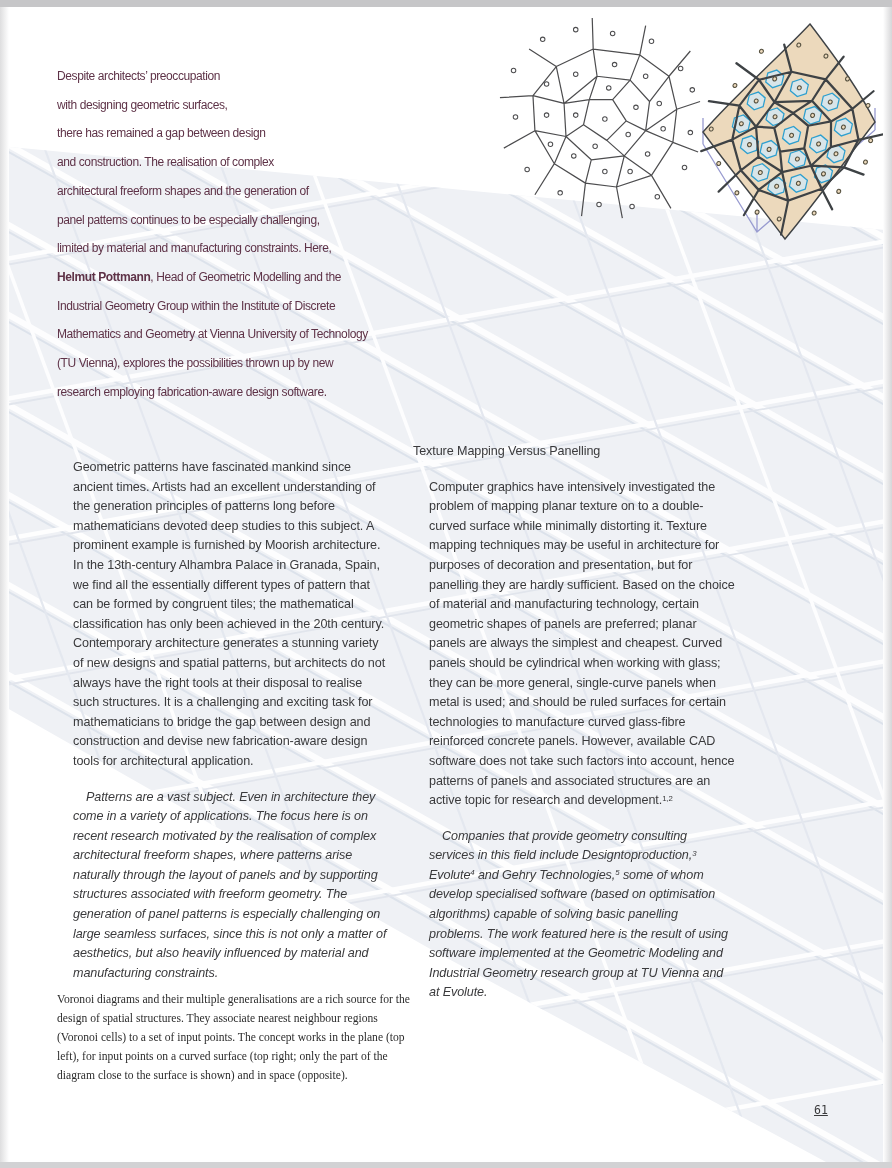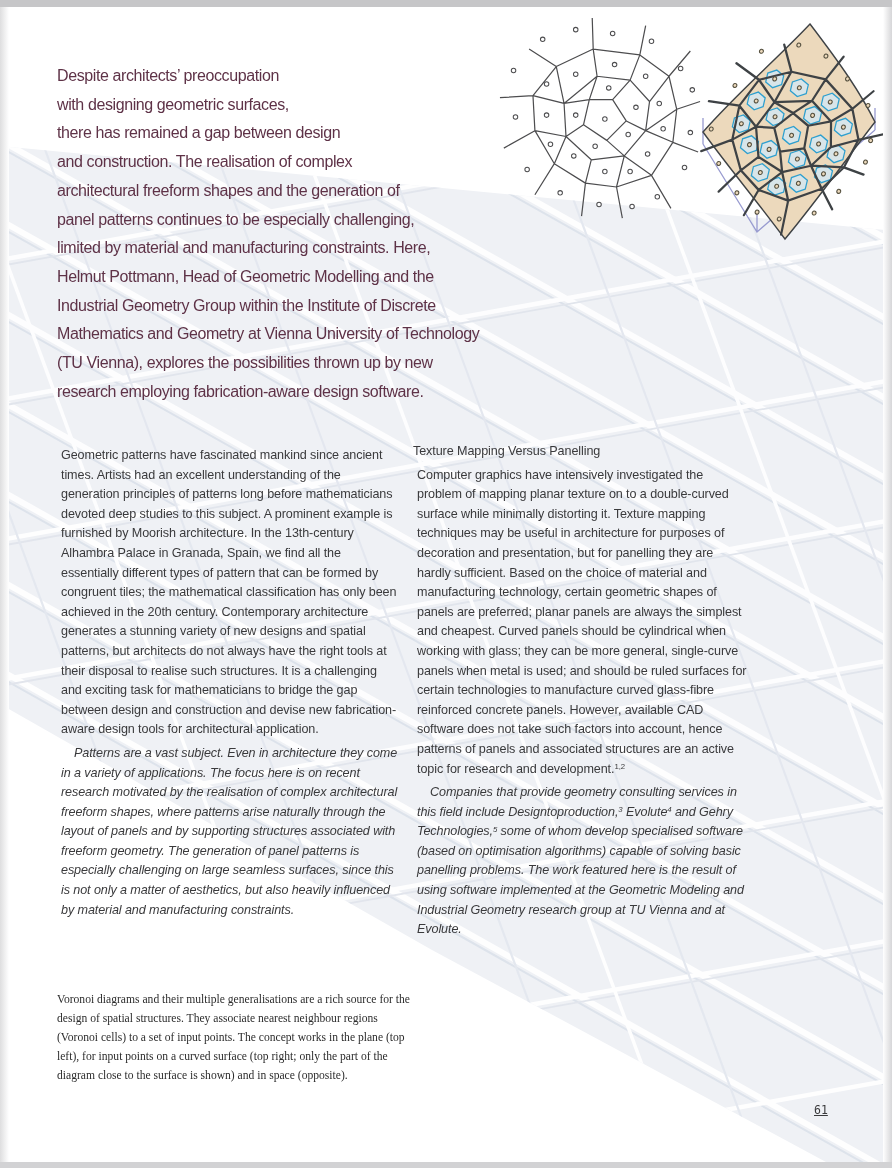--- a/index.html
+++ b/index.html
@@ -12,34 +12,34 @@
   .edge{position:absolute; z-index:9;}
   .edge-top{left:0;top:0;width:892px;height:7px;background:#c6c6c8;}
   .edge-left{left:0;top:7px;width:9px;height:1155px;background:linear-gradient(to right,#dededf,#ffffff);}
   .edge-right{right:0;top:7px;width:9px;height:1155px;background:linear-gradient(to left,#d6d6d8,#ffffff);}
   .edge-bottom{left:0;bottom:0;width:892px;height:6px;background:#d2d2d4;}
 
   .watermark{position:absolute;left:0;top:0;z-index:0;}
 
   .intro{
     position:absolute; left:57px; top:62px; width:600px; z-index:2;
-    font-size:16px; line-height:28.7px; letter-spacing:-0.4px;
+    font-size:12px; line-height:28.7px; letter-spacing:-0.4px;
     color:#5e3247;
   }
-  .intro .b{font-weight:normal;}
+  .intro .b{font-weight:bold;}
 
   .fig2d{position:absolute; left:498px; top:16px; z-index:3;}
   .fig3d{position:absolute; left:694px; top:14px; z-index:3;}
 
   .col{position:absolute; top:442px; z-index:2; color:#3a3a3c;
        font-size:12.6px; line-height:19.6px; letter-spacing:-0.1px;}
   .col-left{left:57px; width:347px;}
   .col-right{left:413px; width:338px;}
   .colhead{font-weight:normal;}
-  .para{margin:4px;}
+  .para{margin:16px;}
   .para.indent{text-indent:13px;font-style:italic;}
   sup{font-size:0.62em; line-height:0; position:relative; top:-0.45em; vertical-align:baseline;}
 
   .caption{
     position:absolute; left:57px; top:990px; width:356px; z-index:2;
     font-family:"Liberation Serif", serif;
     font-size:11.6px; line-height:19px; color:#2c2c2c;
   }
   .pagenum{
     position:absolute; left:814px; top:1103px; z-index:2;

